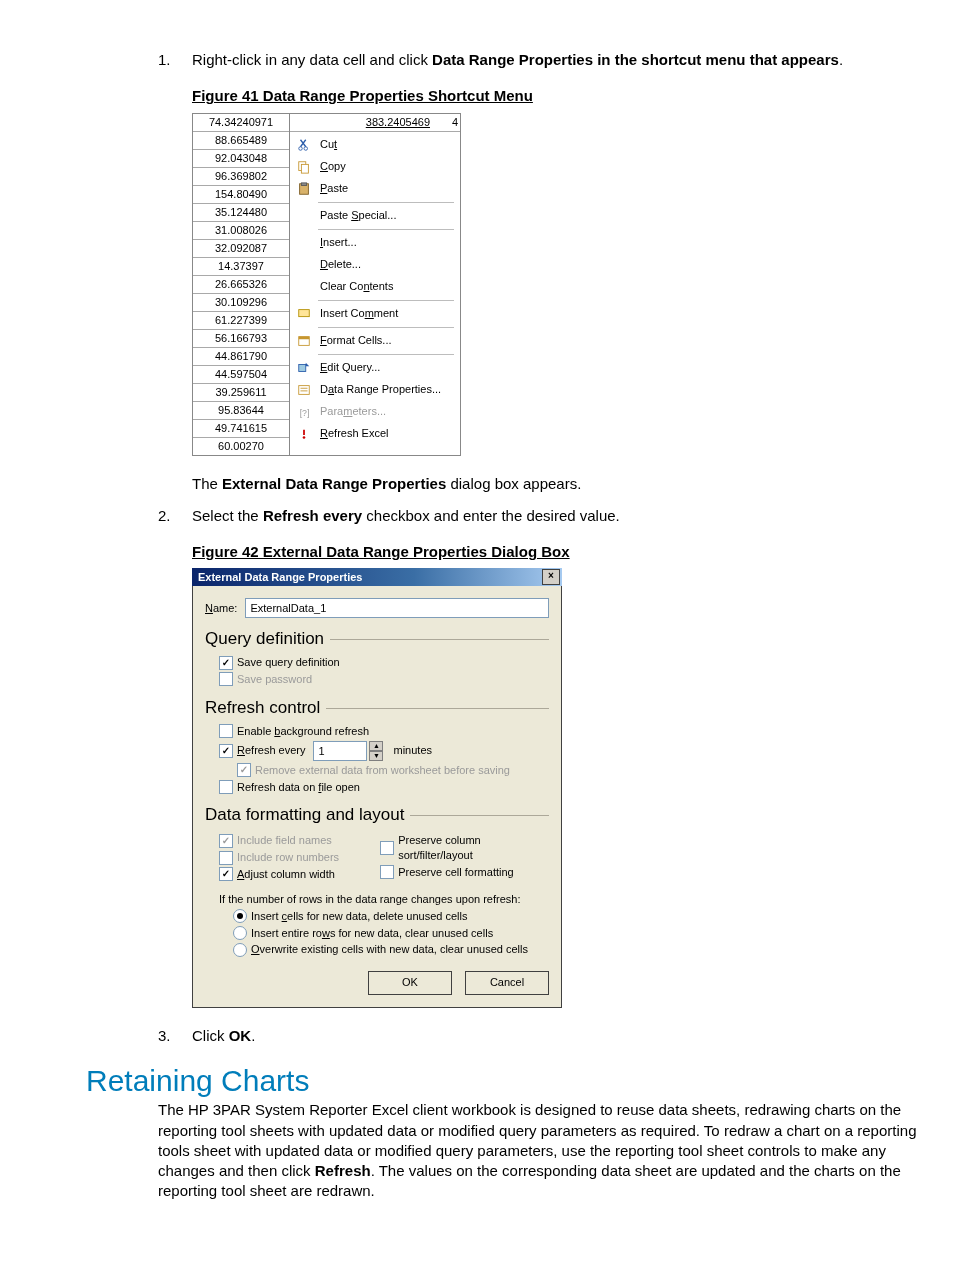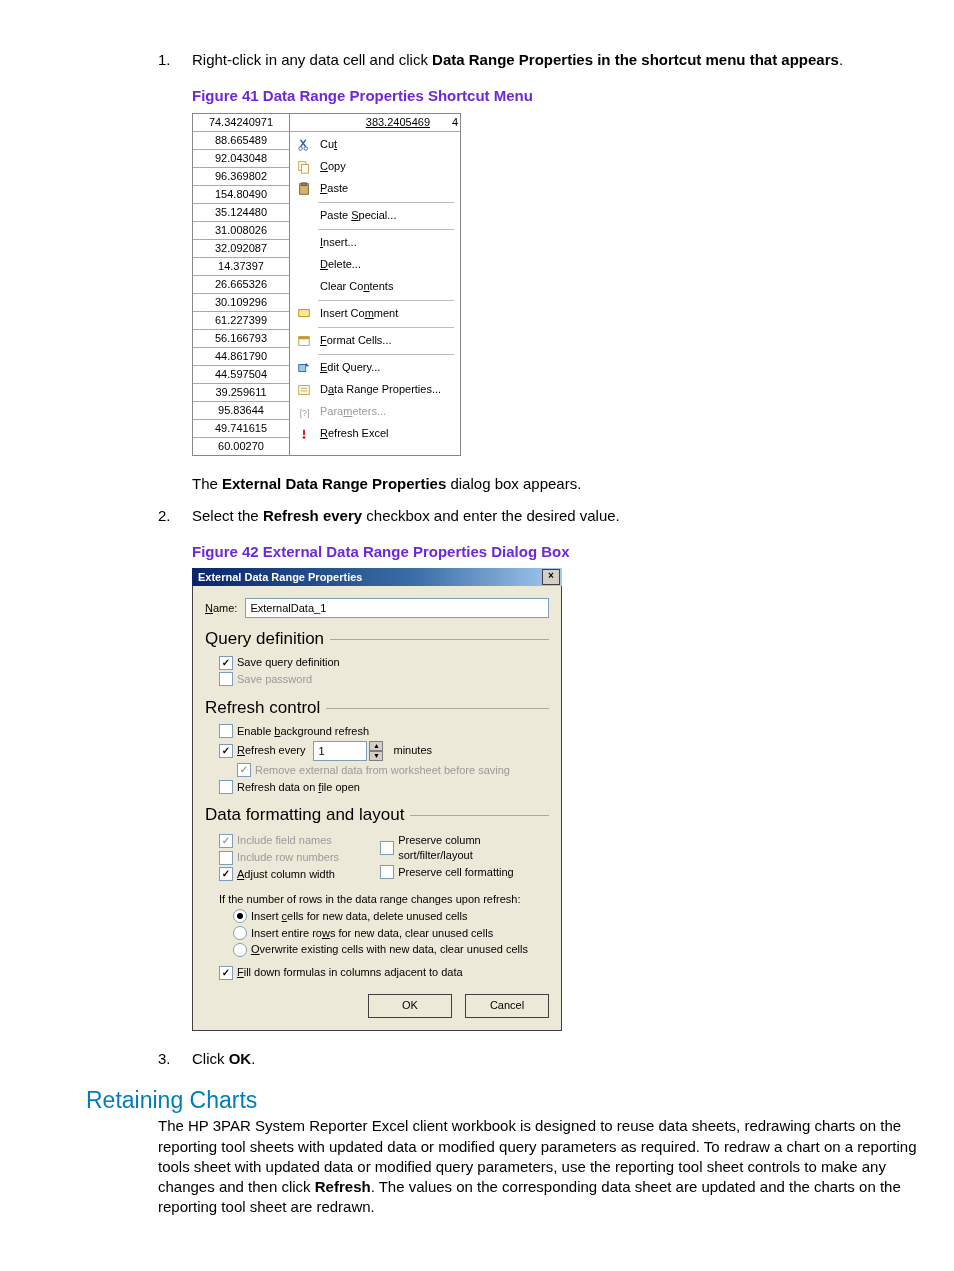--- a/index.html
+++ b/index.html
@@ -29,23 +29,24 @@
     line-height: 1.35;
   }
   ol.steps > li::before {
     content: counter(step) ".";
     position: absolute;
     left: 0;
     top: 0;
   }
   .bold { font-weight: 700; }
   .figcap {
-    color: #6d28d9;
+    color: #000000;
     font-weight: 700;
     margin: 16px 0 6px 0;
+    text-decoration: underline;
   }
   .figwrap { margin: 0 0 18px 0; }
   .fig41 {
     border: 1px solid #888;
     width: 267px;
     background: #fff;
     font-family: Tahoma, Arial, sans-serif;
     font-size: 11px;
     color: #000;
     display: flex;
@@ -239,21 +240,21 @@
     text-align: center;
     background: #ece9d8;
     border: 1px solid #404040;
     margin-left: 10px;
     padding: 0 10px;
   }
   h2.sec {
     font-family: Arial, sans-serif;
     font-weight: 400;
     color: #007dba;
-    font-size: 23px;
+    font-size: 30px;
     margin: 18px 0 0 -4px;
   }
   .para {
     margin: 2px 0 2px 68px;
     line-height: 1.35;
   }
   .twocol { display: flex; }
   .twocol .colL { width: 170px; }
   svg.iconsmall { width: 14px; height: 14px; }
 </style>
@@ -512,24 +513,20 @@
                     </div>
                   <div class="row">
                       <span class="rdb"></span>
                       <span><span>Insert entire ro</span><span class="u">w</span><span>s for new data, clear unused cells</span></span>
                     </div>
                   <div class="row">
                       <span class="rdb"></span>
                       <span><span class="u">O</span><span>verwrite existing cells with new data, clear unused cells</span></span>
                     </div>
                 </div>
-                <div class="row" style="margin-top:8px">
-                    <span class="cbx checked"></span>
-                    <span><span class="u">F</span><span>ill down formulas in columns adjacent to data</span></span>
-                  </div>
               </div>
             </div>
 
             <div class="btns">
               <span class="btn">OK</span>
               <span class="btn">Cancel</span>
             </div>
           </div>
         </div>
       </div>

